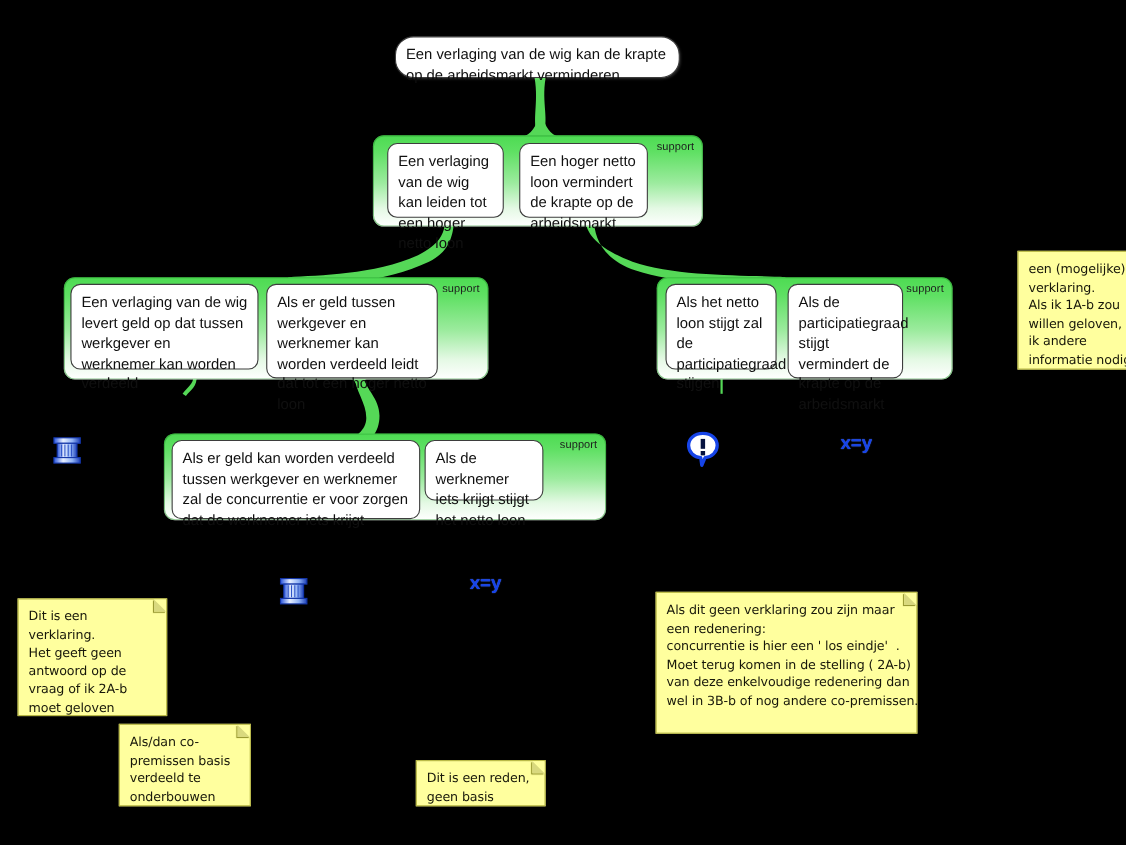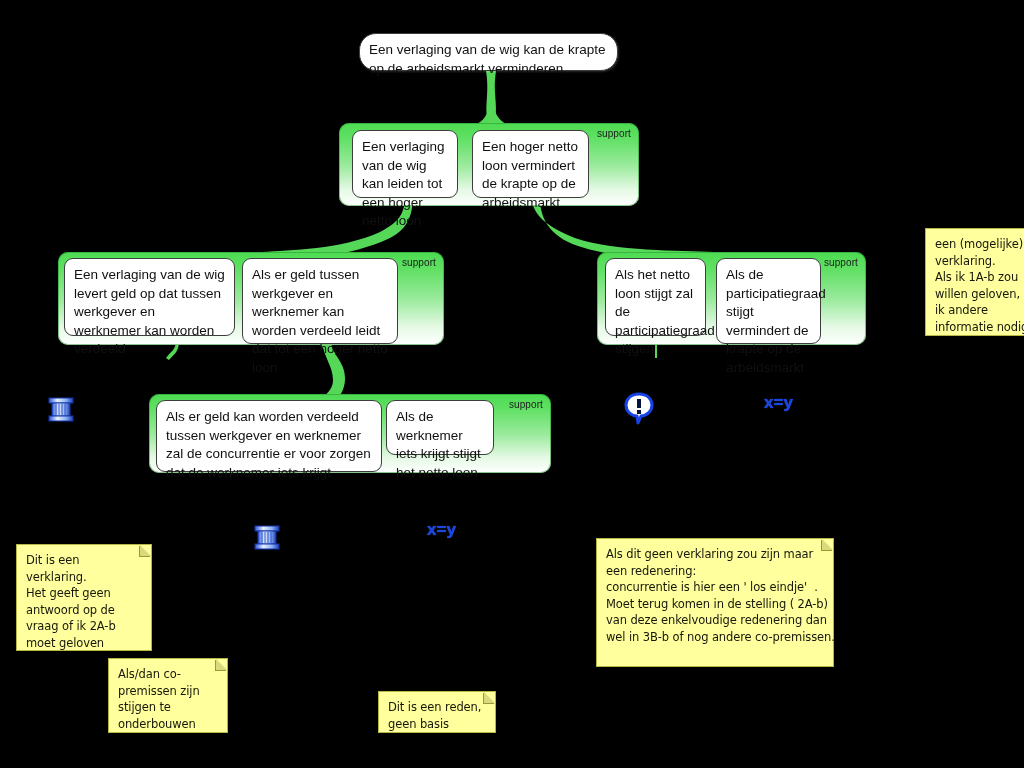--- a/index.html
+++ b/index.html
@@ -161,22 +161,22 @@
     <div class="line">verklaring.</div>
     <div class="line">Het geeft geen</div>
     <div class="line">antwoord op de</div>
     <div class="line">vraag of ik 2A-b</div>
     <div class="line">moet geloven</div>
   </div>
 
   <div class="note" style="left:108px;top:658px;width:120px;height:75px;">
     <span class="fold"></span>
     <div class="line">Als/dan co-</div>
-    <div class="line">premissen zijn</div>
-    <div class="line">stijgen te</div>
+    <div class="line">premissen basis</div>
+    <div class="line">verdeeld te</div>
     <div class="line">onderbouwen</div>
   </div>
 
   <div class="note" style="left:378px;top:691px;width:118px;height:42px;">
     <span class="fold"></span>
     <div class="line">Dit is een reden,</div>
     <div class="line">geen basis</div>
   </div>
 
   <div class="note" style="left:596px;top:538px;width:238px;height:129px;">

